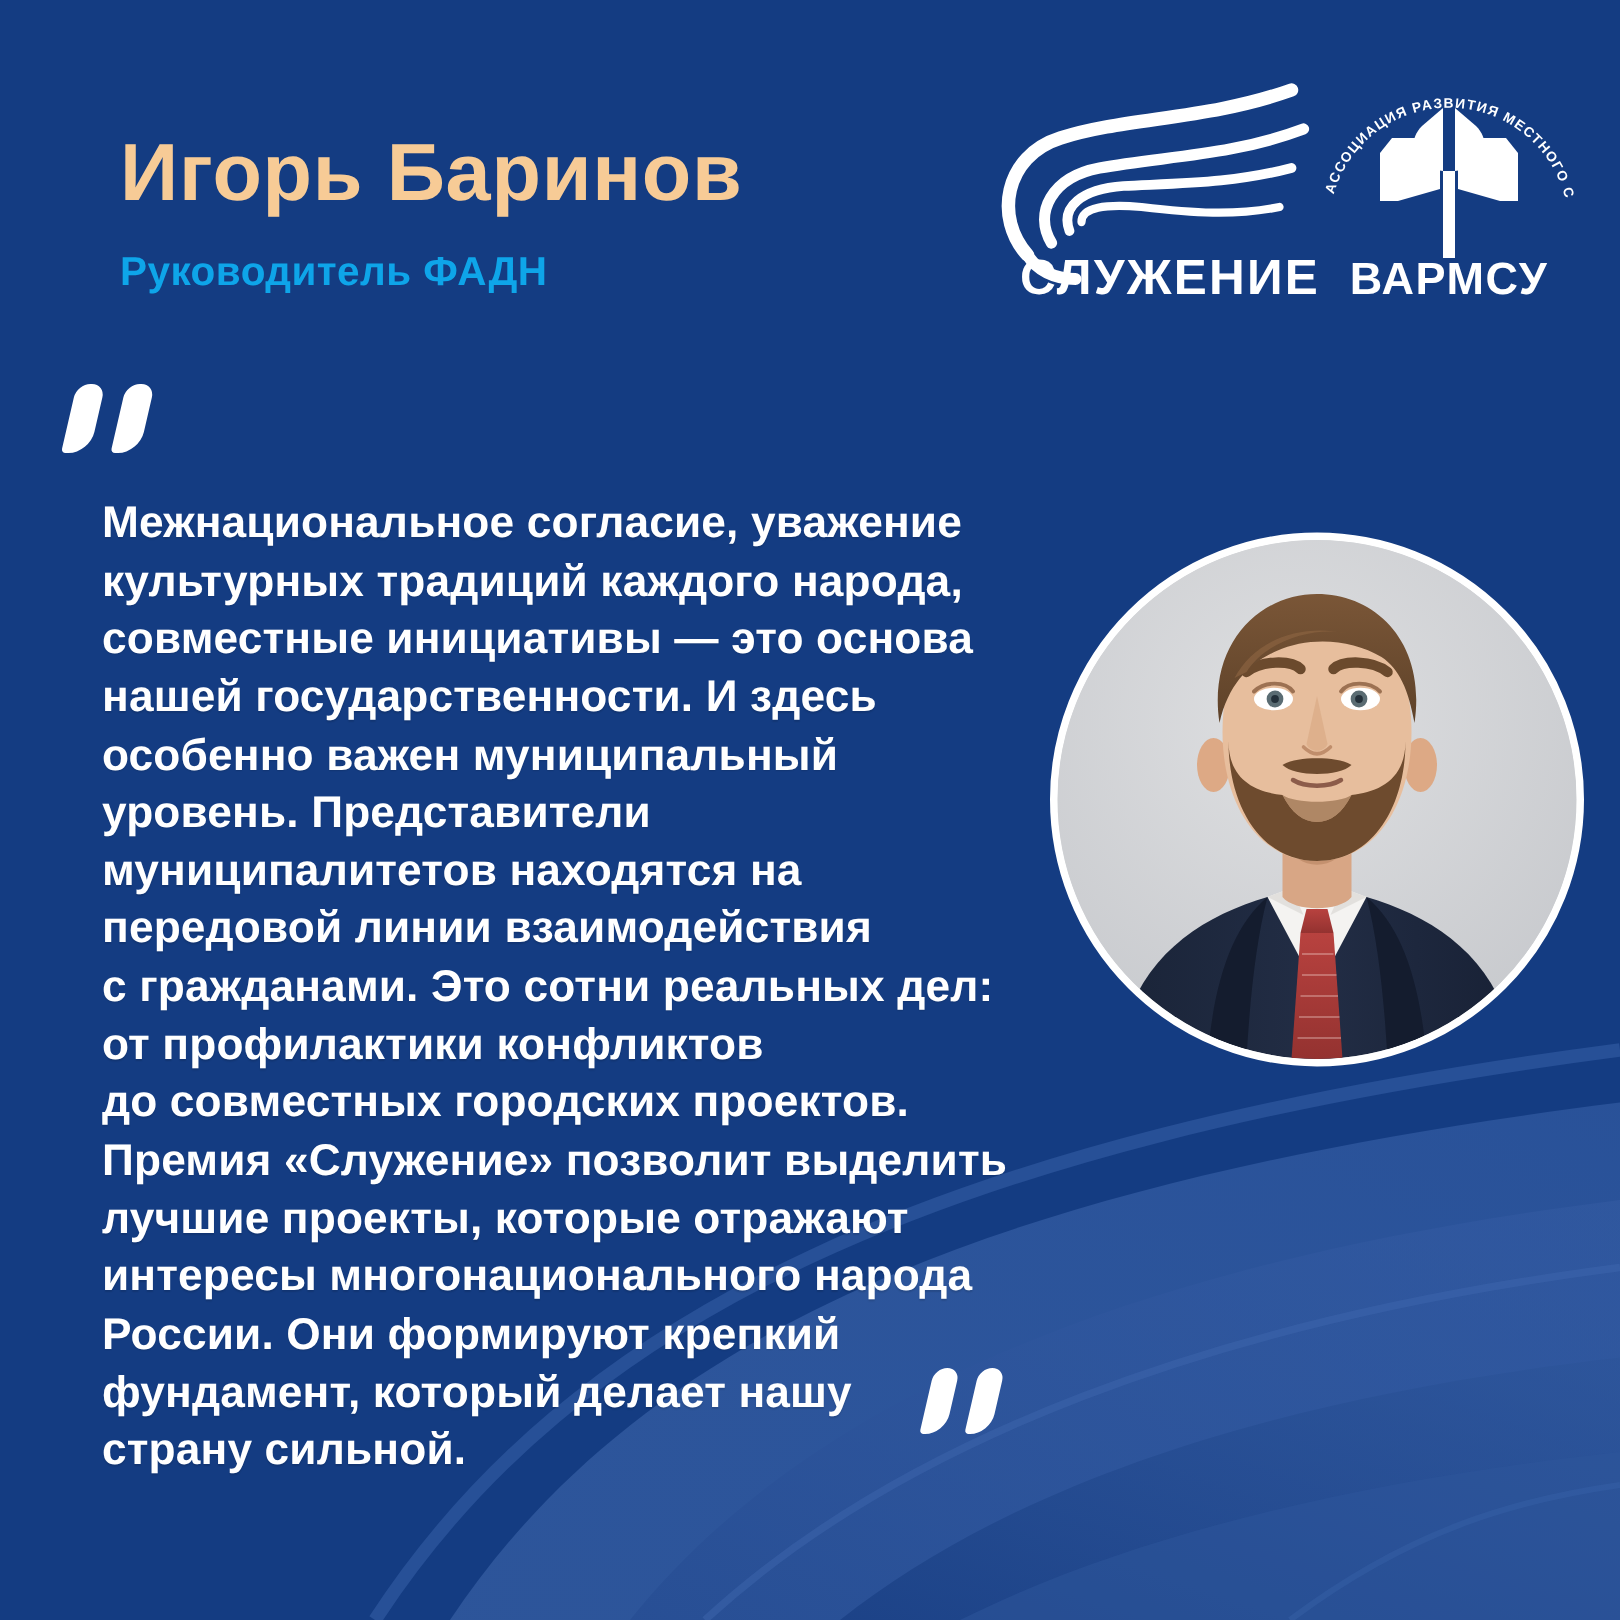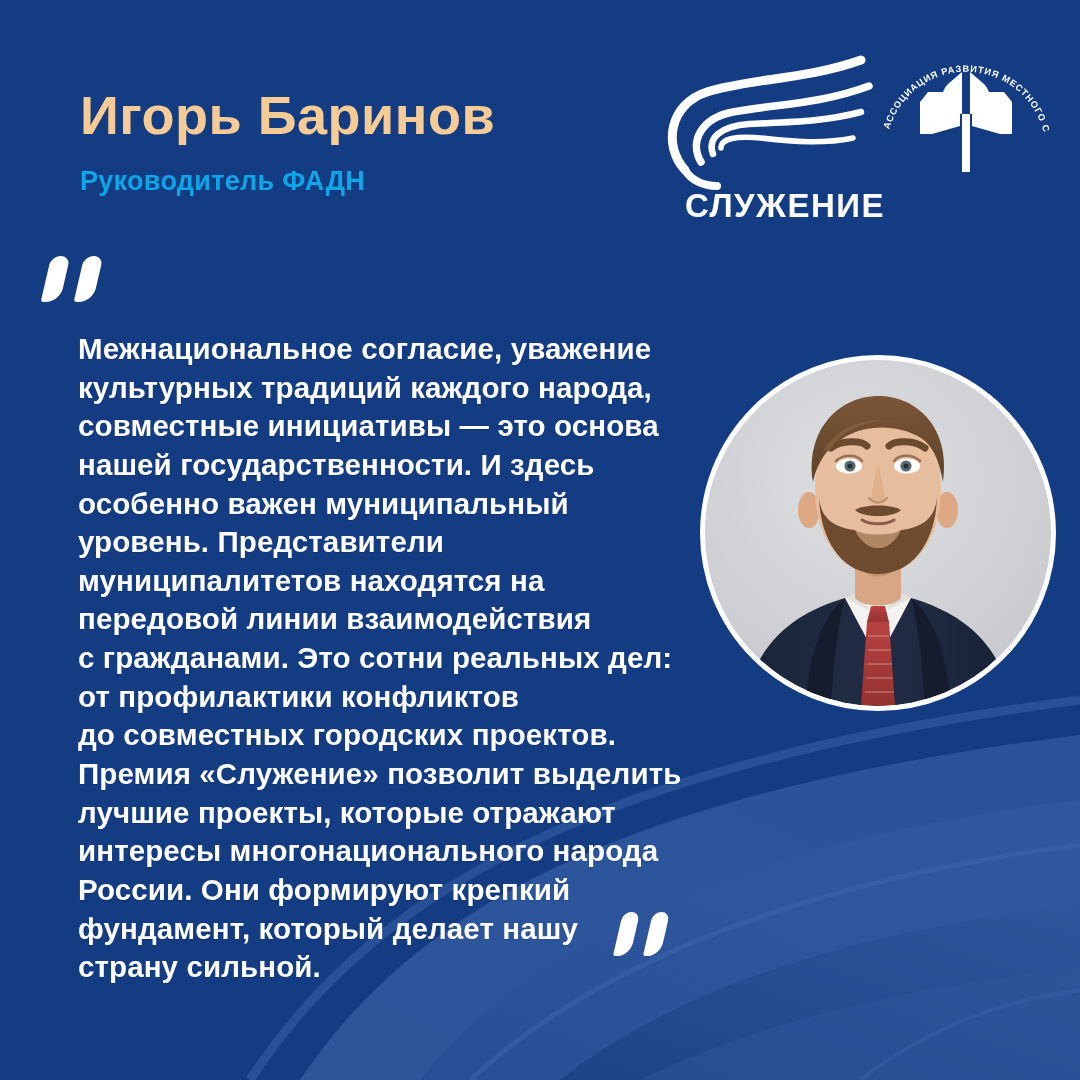--- a/index.html
+++ b/index.html
@@ -23,21 +23,21 @@
     position:absolute;left:80px;top:168px;
     font-size:27px;font-weight:bold;letter-spacing:.3px;
     color:#0ea5e9;white-space:nowrap;line-height:1;text-align:right;
   }
   
   .logo-sluzhenie{position:absolute;left:655px;top:42px;width:230px;height:170px;}
   .logo-sluzhenie svg{position:absolute;left:0;top:0;}
   .logo-sluzhenie .wordmark{
     position:absolute;left:20px;top:126px;width:210px;
     font-size:33px;font-weight:bold;color:#ffffff;
-    letter-spacing:1.5px;line-height:1;text-align:right;margin-top:21px;
+    letter-spacing:1.5px;line-height:1;text-align:center;
   }
   
   .logo-varmsu{position:absolute;left:866px;top:22px;width:200px;height:200px;}
   .logo-varmsu svg{position:absolute;left:0;top:0;}
   .logo-varmsu .wordmark{
     position:absolute;left:0;top:150px;width:200px;
     text-align:center;font-size:30px;font-weight:bold;
     color:#ffffff;letter-spacing:1px;line-height:1;
   }
   
@@ -49,21 +49,21 @@
     transform:skewX(-13deg);
   }
   .qmark-open{left:46px;top:256px;width:80px;height:50px;}
   .qmark-open span:nth-child(1){left:0;top:0;}
   .qmark-open span:nth-child(2){left:33px;top:0;}
   .qmark-close{left:618px;top:912px;width:70px;height:50px;}
   .qmark-close span:nth-child(1){left:0;top:0;width:17px;height:44px;}
   .qmark-close span:nth-child(2){left:30px;top:0;width:17px;height:44px;}
   
   .quote-body{
-    position:absolute;left:78px;top:330px;width:640px;
+    position:absolute;left:68px;top:330px;width:640px;
     color:#ffffff;font-size:29.5px;line-height:1.31;
     font-weight:bold;letter-spacing:.1px;
     white-space:pre-line;
     text-shadow:0 1px 1px rgba(0,0,0,.12);
   }
   
   .portrait{
     position:absolute;left:700px;top:355px;
     width:356px;height:356px;border-radius:50%;
     border:5px solid #ffffff;overflow:hidden;
@@ -133,20 +133,21 @@
 
         <path d="M96,92 L96,50 L82,62 C74,70 74,82 82,90 Z"></path>
 
         <path d="M104,92 L104,50 L118,62 C126,70 126,82 118,90 Z"></path>
 
         <path d="M94,104 L94,70 L62,70 L54,80 L54,112 L66,112 Z"></path>
 
         <path d="M106,104 L106,70 L138,70 L146,80 L146,112 L134,112 Z"></path>
       </g>
     </svg>
+    <div class="wordmark">ВАРМСУ</div>
   </div>
 
   <div class="qmark qmark-open">
     <span></span>
       <span></span>
   </div>
 
   <div class="quote-body">Межнациональное согласие, уважение
 культурных традиций каждого народа,
 совместные инициативы — это основа

